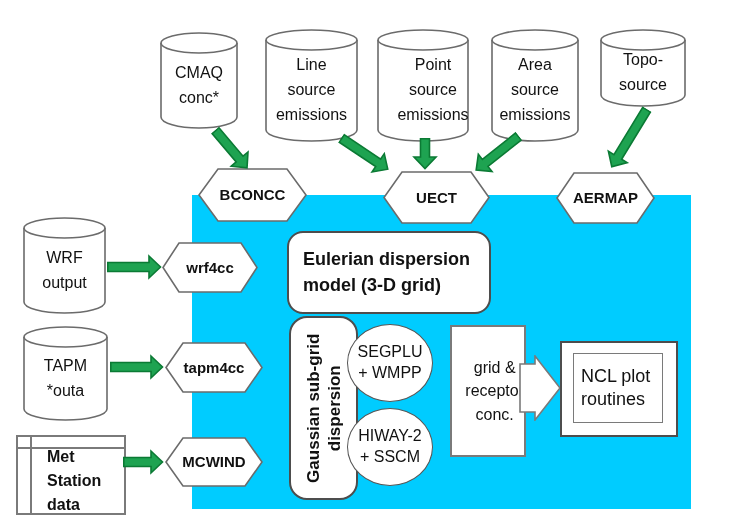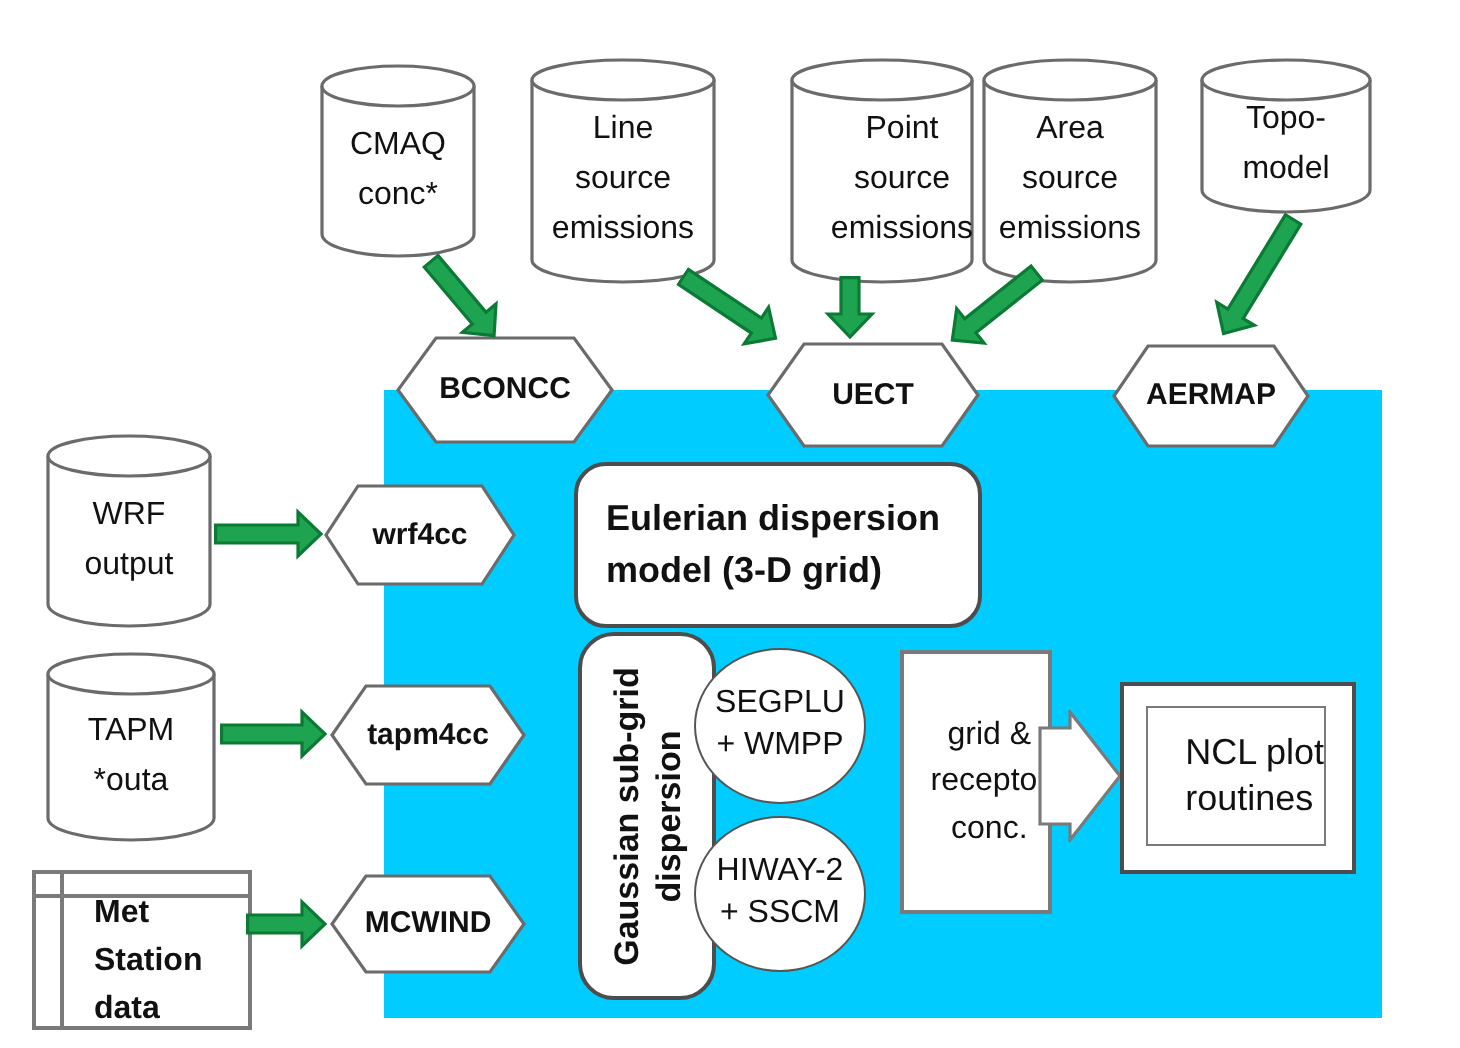--- a/index.html
+++ b/index.html
@@ -31,21 +31,21 @@
     border-radius:50%;display:flex;align-items:center;justify-content:center;text-align:center;z-index:3;}
   .circle .label{font-size:16px;line-height:1.3;}
   #segplu-circle{left:347px;top:324px;}
   #hiway-circle{left:347px;top:408px;}
   #grid-receptor-box{left:450px;top:325px;width:72px;height:128px;border:2px solid #7a7a7a;
     background:#fff;display:flex;align-items:center;justify-content:flex-end;text-align:center;z-index:2;}
   #grid-receptor-box .label{font-size:16px;line-height:1.45;}
   #big-white-arrow{left:519px;top:355px;z-index:2;}
   #ncl-outer{left:560px;top:341px;width:114px;height:92px;border:2px solid #4d4d4d;background:#fff;z-index:2;}
   #ncl-inner{position:absolute;left:11px;top:10px;width:88px;height:68px;border:1.6px solid #7a7a7a;
-    display:flex;align-items:center;justify-content:flex-end;}
+    display:flex;align-items:center;}
   #ncl-inner .label{font-size:18px;line-height:1.3;text-align:left;padding-left:7px;}
   
   #met-station-box{left:16px;top:435px;width:106px;height:76px;border:2px solid #7a7a7a;background:#fff;z-index:2;}
   #met-station-box .hline{position:absolute;left:0;top:10px;width:100%;height:1.6px;background:#7a7a7a;}
   #met-station-box .vline{position:absolute;left:12px;top:0;width:1.6px;height:100%;background:#7a7a7a;}
   #met-station-box .label{position:absolute;left:13px;top:11px;right:0;bottom:0;
     display:flex;align-items:center;justify-content:center;font-weight:bold;font-size:16px;line-height:1.5;padding-left:16px;}
 </style>
 </head>
 <body>
@@ -89,21 +89,21 @@
   </div>
   <div class="node cyl" style="left:265px;top:29px;width:93px;height:113px">
       <svg width="93" height="113" class="shape">
         <path d="M1 11 V101 A45.5 11 0 0 0 92 101 V11"></path>
         <ellipse cx="46.5" cy="11" rx="45.5" ry="10"></ellipse>
       </svg>
     <div class="label">Line
 source
 emissions</div>
   </div>
-  <div class="node cyl" style="left:395px;top:29px;width:112px;height:113px">
+  <div class="node cyl" style="left:377px;top:29px;width:112px;height:113px">
       <svg width="92" height="113" class="shape">
         <path d="M1 11 V101 A45 11 0 0 0 91 101 V11"></path>
         <ellipse cx="46" cy="11" rx="45" ry="10"></ellipse>
       </svg>
     <div class="label">Point
 source
 emissions</div>
   </div>
   <div class="node cyl" style="left:491px;top:29px;width:88px;height:113px">
       <svg width="88" height="113" class="shape">
@@ -113,21 +113,21 @@
     <div class="label">Area
 source
 emissions</div>
   </div>
   <div class="node cyl" style="left:600px;top:29px;width:86px;height:78px">
       <svg width="86" height="78" class="shape">
         <path d="M1 11 V66 A42 11 0 0 0 85 66 V11"></path>
         <ellipse cx="43" cy="11" rx="42" ry="10"></ellipse>
       </svg>
     <div class="label">Topo-
-model</div>
+source</div>
   </div>
 
   <div class="node cyl" style="left:23px;top:217px;width:83px;height:97px">
       <svg width="83" height="97" class="shape">
         <path d="M1 11 V85 A40.5 11 0 0 0 82 85 V11"></path>
         <ellipse cx="41.5" cy="11" rx="40.5" ry="10"></ellipse>
       </svg>
     <div class="label bold">WRF
 output</div>
   </div>

